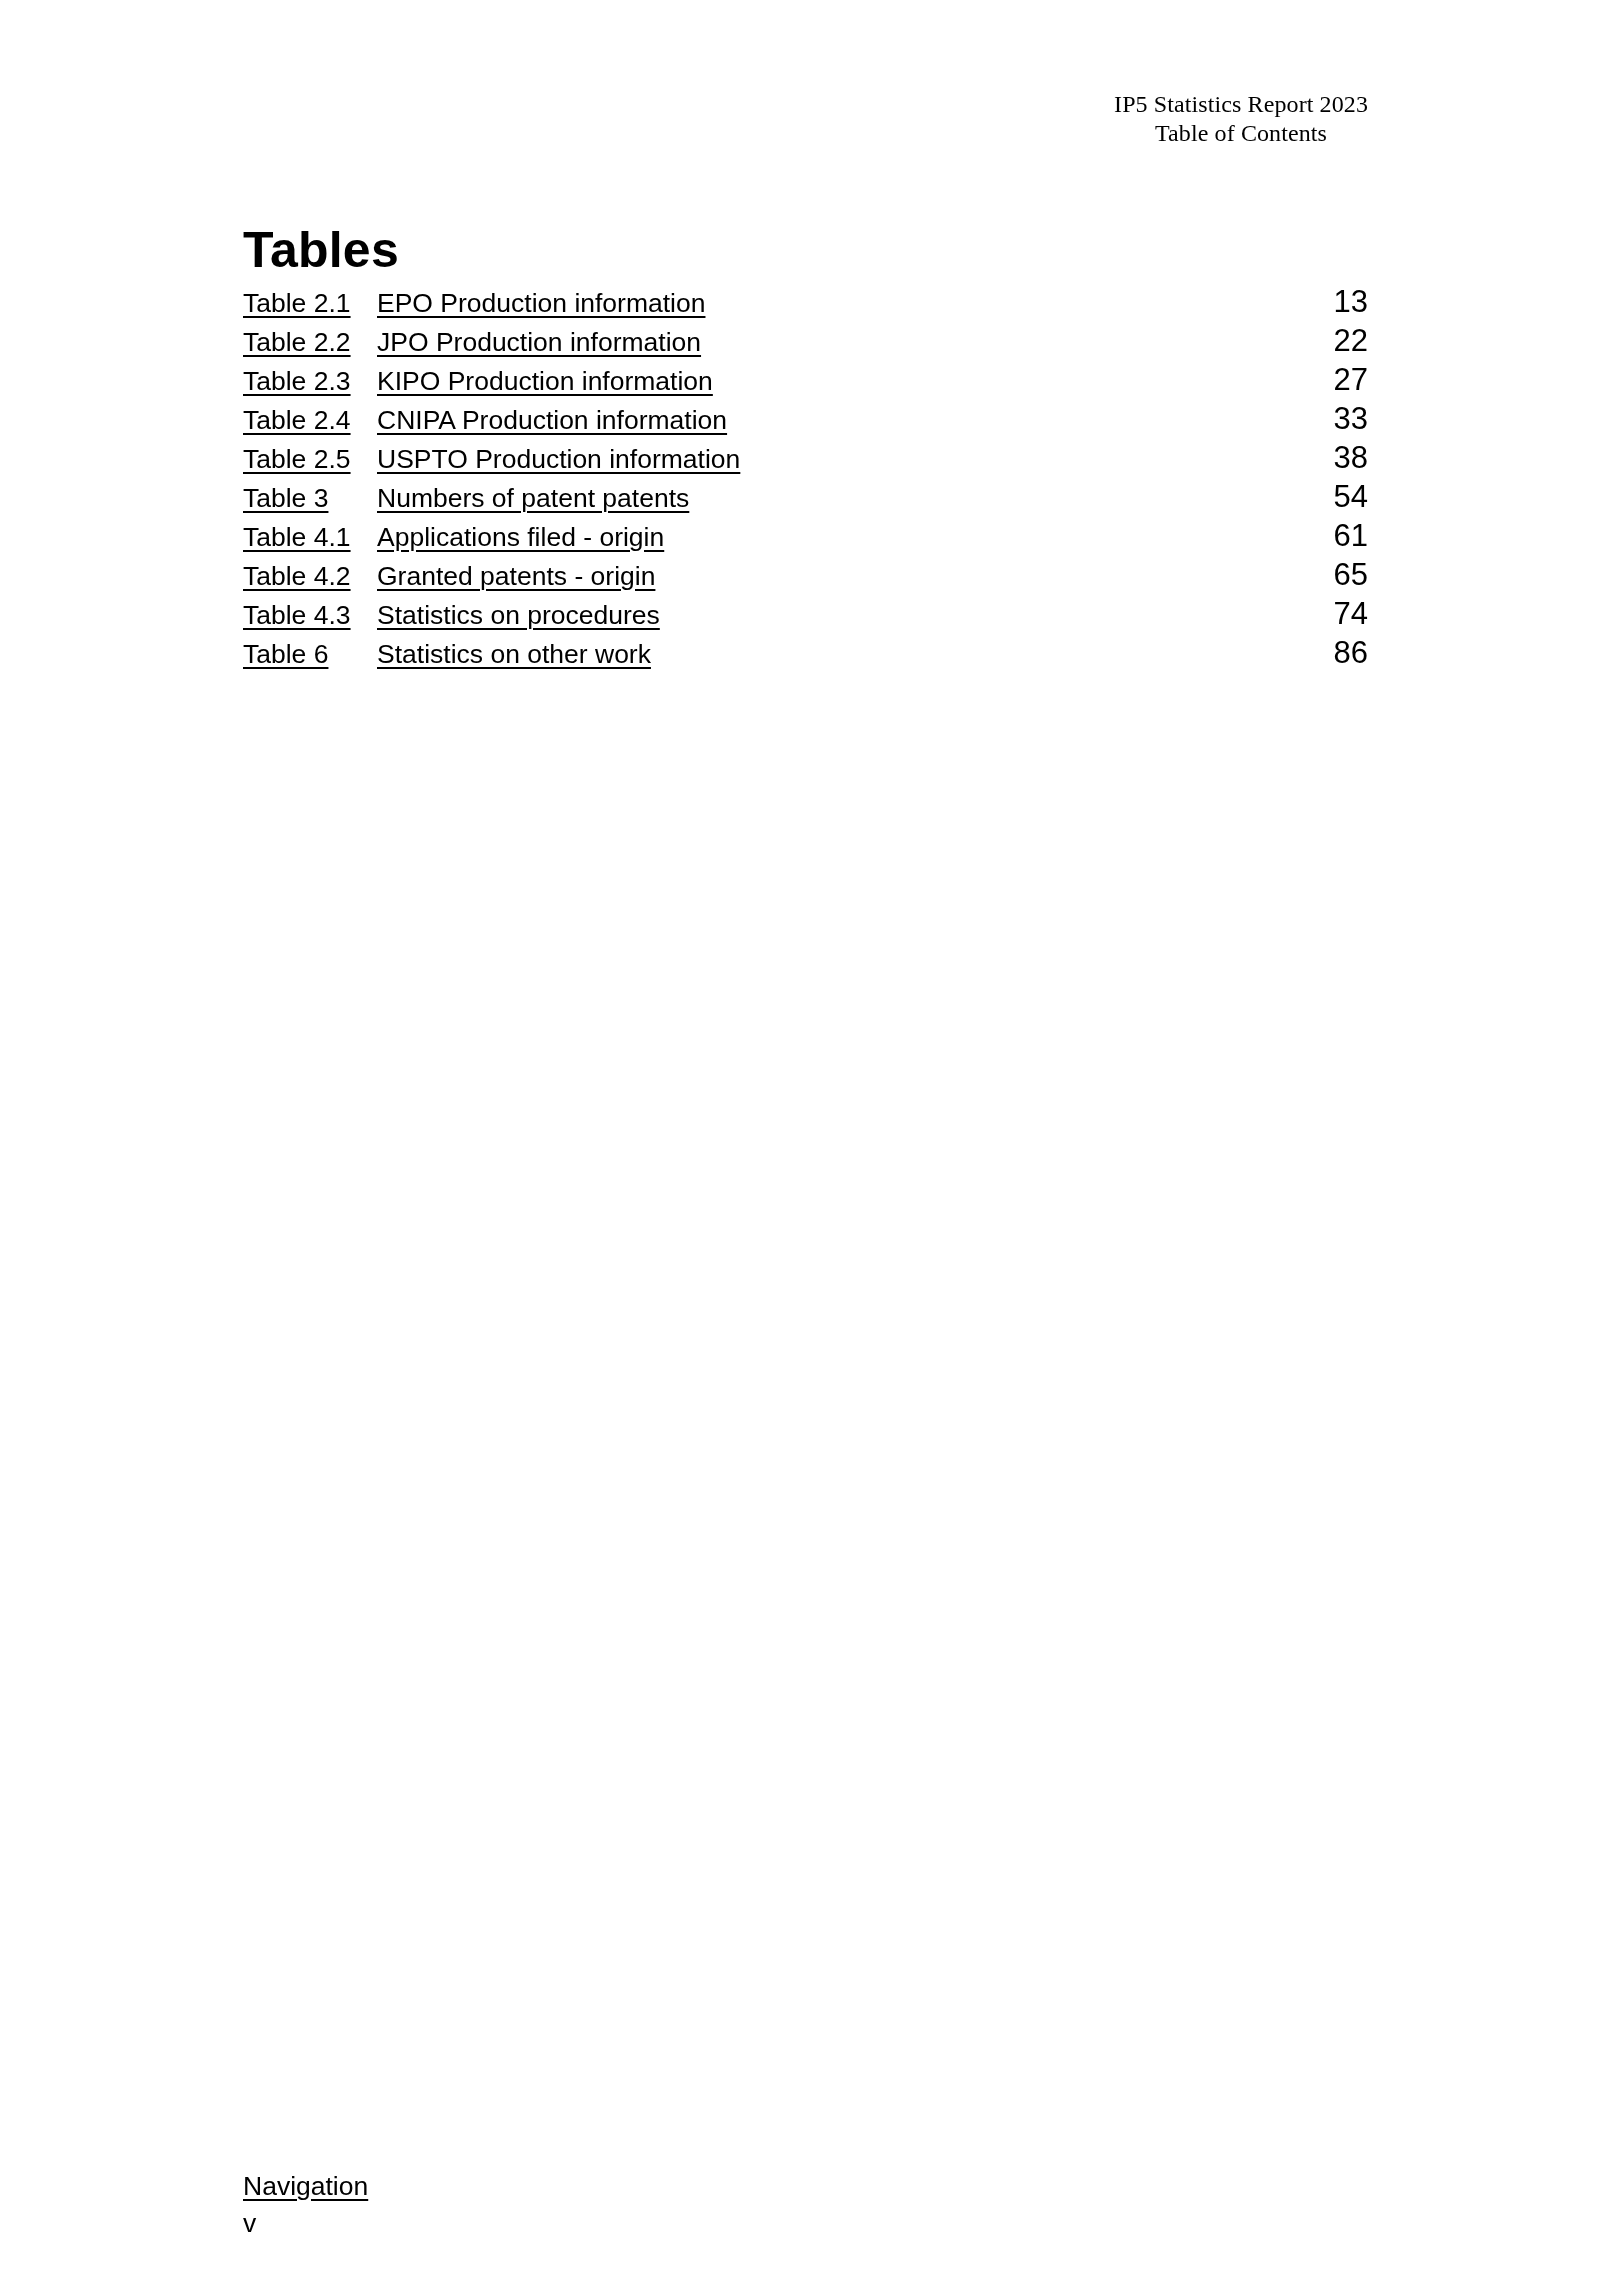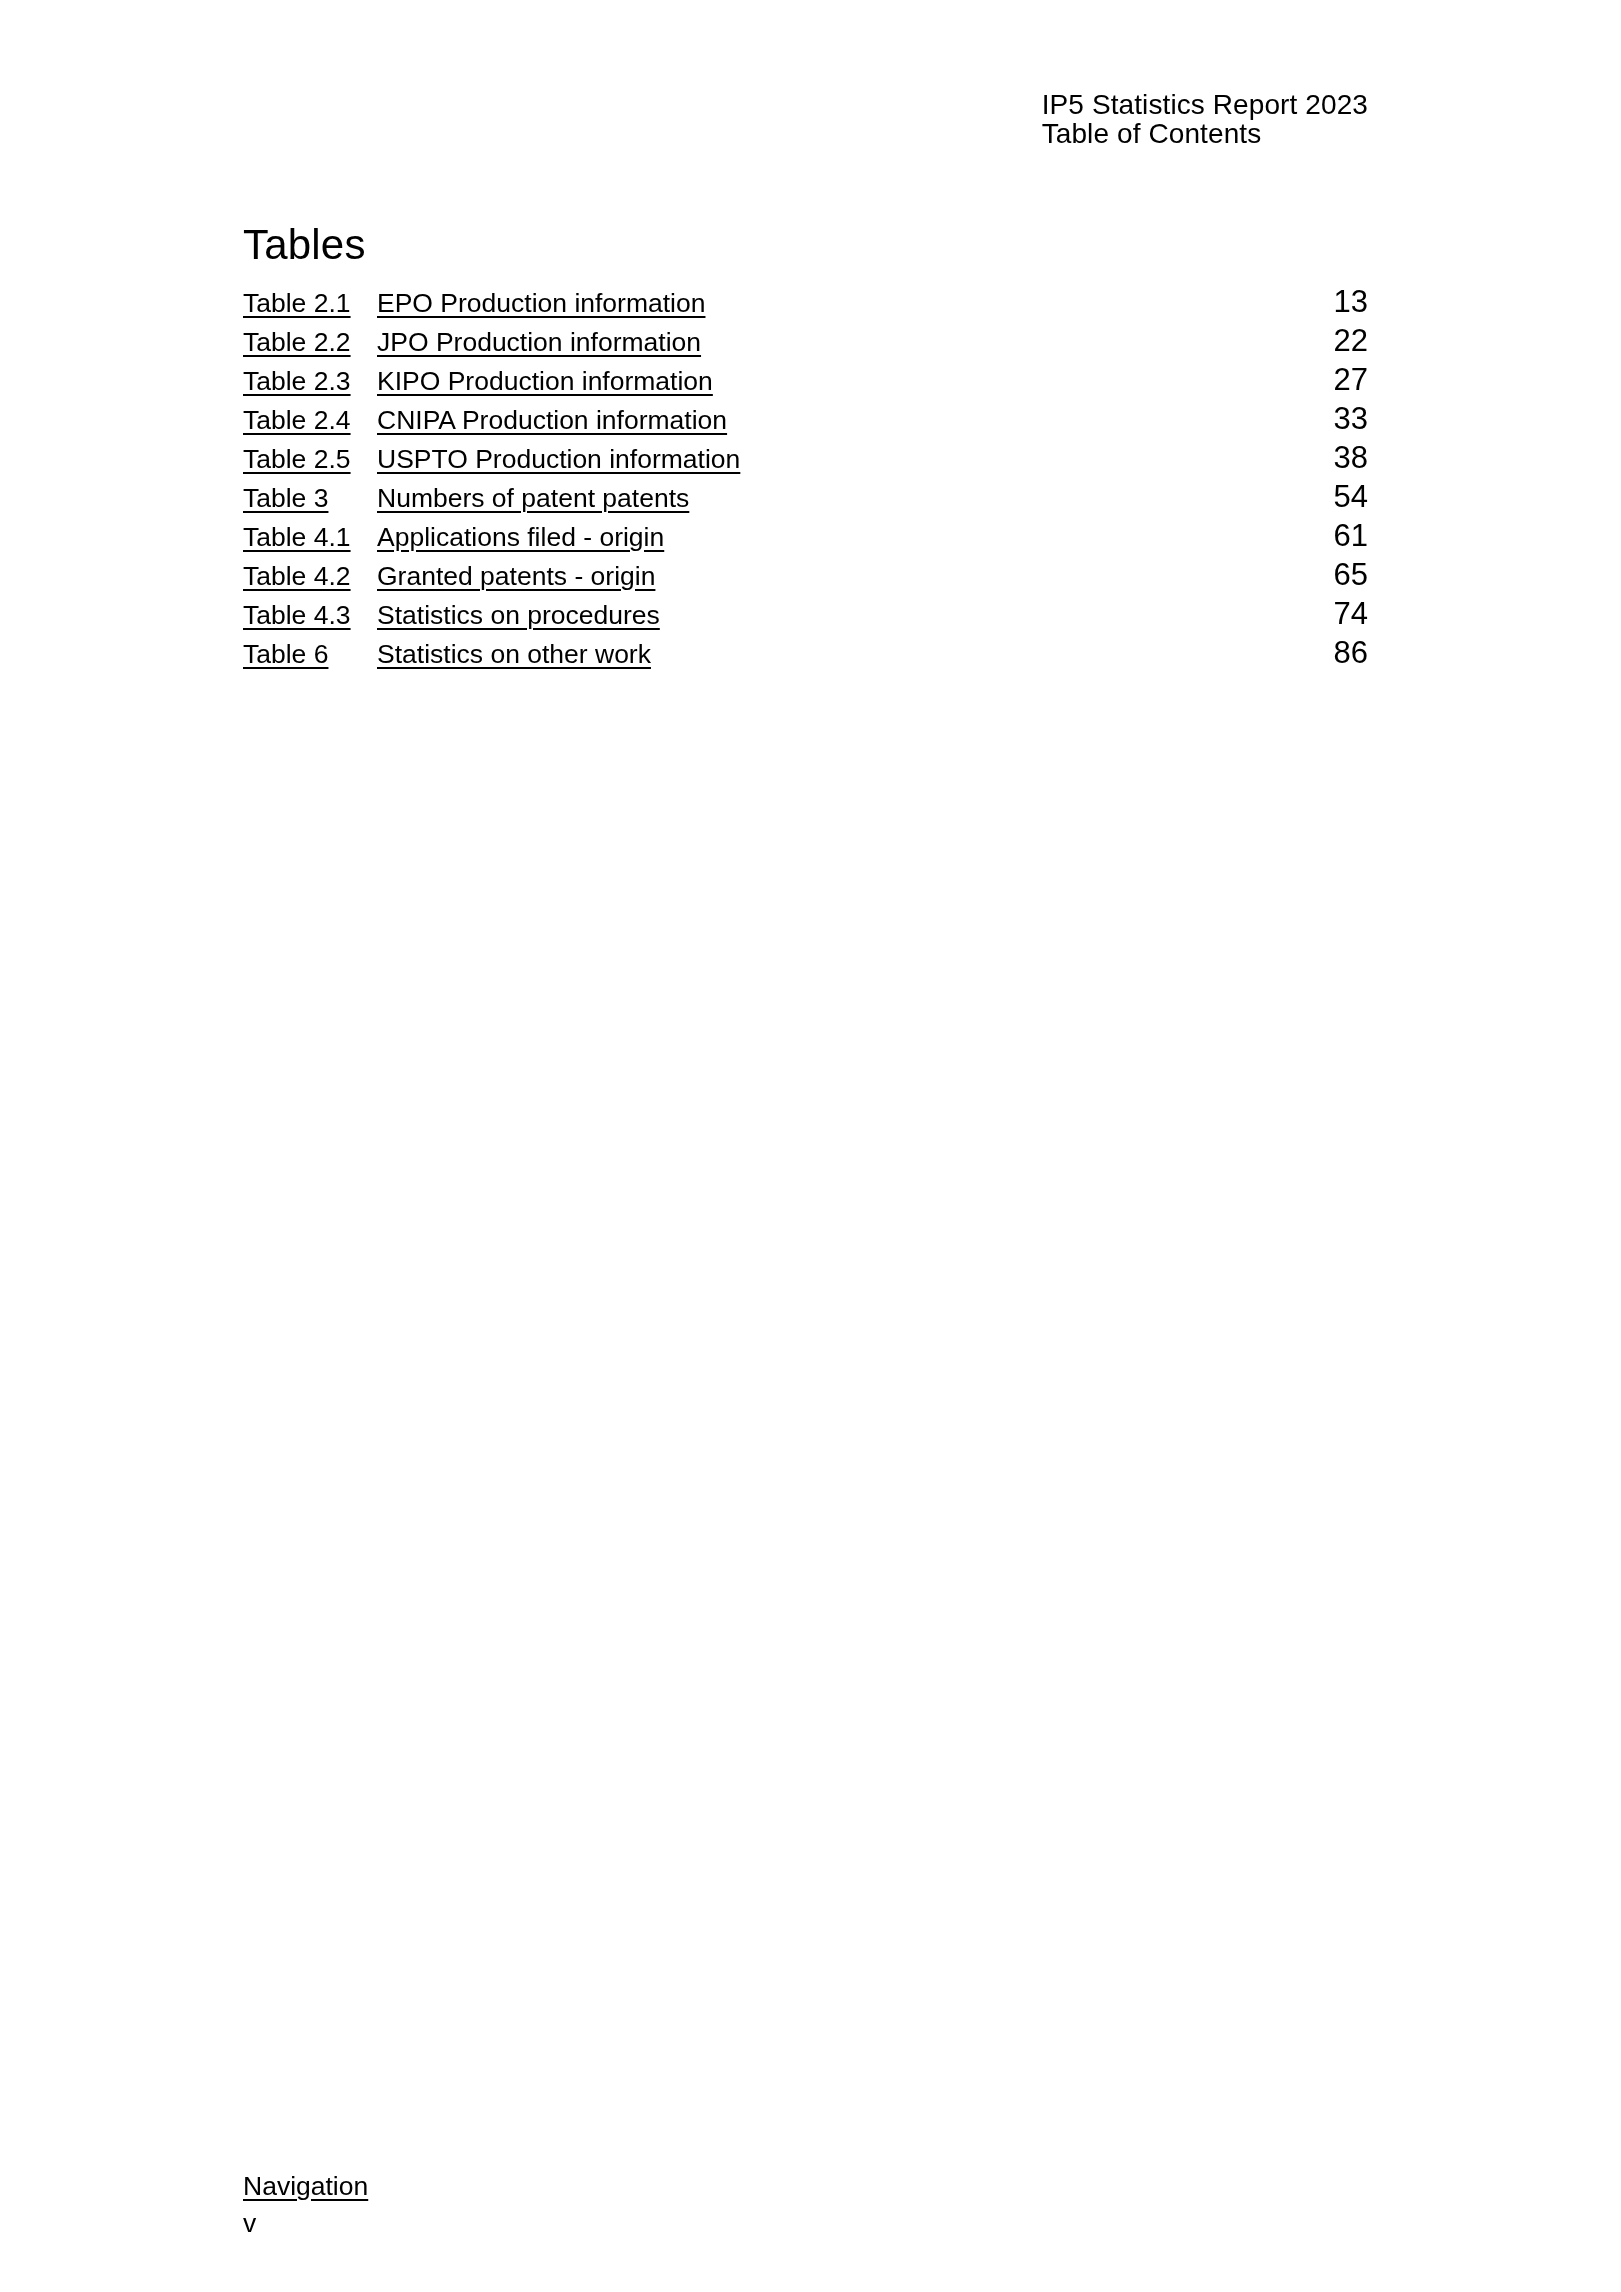--- a/index.html
+++ b/index.html
@@ -18,37 +18,38 @@
     background: #ffffff;
     overflow: hidden;
     box-sizing: border-box;
   }
 
   
   .running-header {
     position: absolute;
     top: 90px;
     right: 253px;
-    text-align: left;
-    font-size: 28px;
+    text-align: center;
+    font-size: 24px;
     line-height: 29px;
     letter-spacing: 0.1px;
+    font-family: Liberation Serif, serif;
   }
   .running-header .hdr-line {
     display: block;
     white-space: nowrap;
   }
 
   
   .section-title {
     position: absolute;
     top: 193px;
     left: 243px;
-    font-size: 42px;
-    font-weight: normal;
+    font-size: 50px;
+    font-weight: bold;
     line-height: 47px;
     letter-spacing: 0.2px;
   }
 
   
   .toc {
     position: absolute;
     top: 282px;
     left: 243px;
     width: 1125px;

